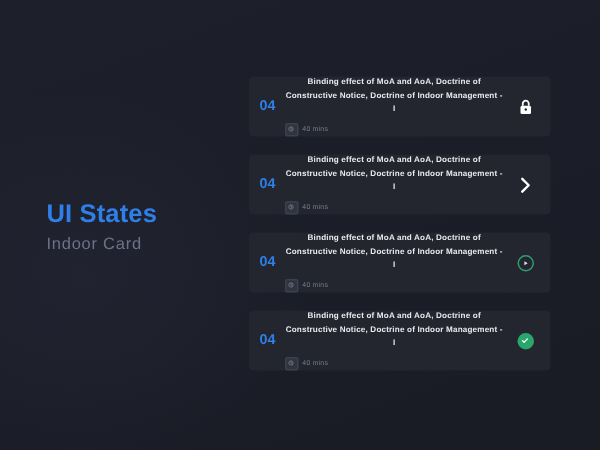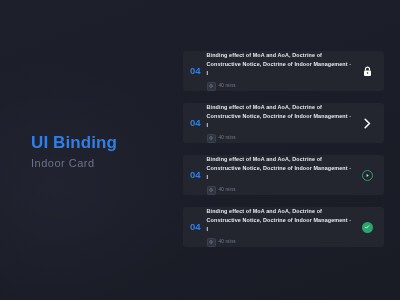--- a/index.html
+++ b/index.html
@@ -43,23 +43,24 @@
     font-size: 11px;
     color: #6d7387;
     letter-spacing: 0.5px;
     margin: 4px 0 0 0;
     line-height: 1.1;
   }
 
   
   .card-stack {
     position: absolute;
-    left: 183px;
+    left: 166px;
     top: 51px;
     width: 201px;
+    text-align: center;
   }
   .card {
     position: relative;
     box-sizing: border-box;
     height: 40px;
     margin-bottom: 12px;
     border-radius: 3px;
     background: #23262f;
     display: flex;
     align-items: center;
@@ -146,21 +147,21 @@
     justify-content: center;
     box-sizing: border-box;
   }
 </style>
 </head>
 <body>
 
 <div class="canvas">
 
   <div class="label-block">
-    <div class="label-title">UI Binding</div>
+    <div class="label-title">UI States</div>
     <div class="label-sub">Indoor Card</div>
   </div>
 
   <div class="card-stack">
 
     <div class="card state-locked">
       <div class="card-index">04</div>
       <div class="card-body">
         <div class="card-title">Binding effect of MoA and AoA, Doctrine of Constructive Notice, Doctrine of Indoor Management - I</div>
         <div class="card-meta">

